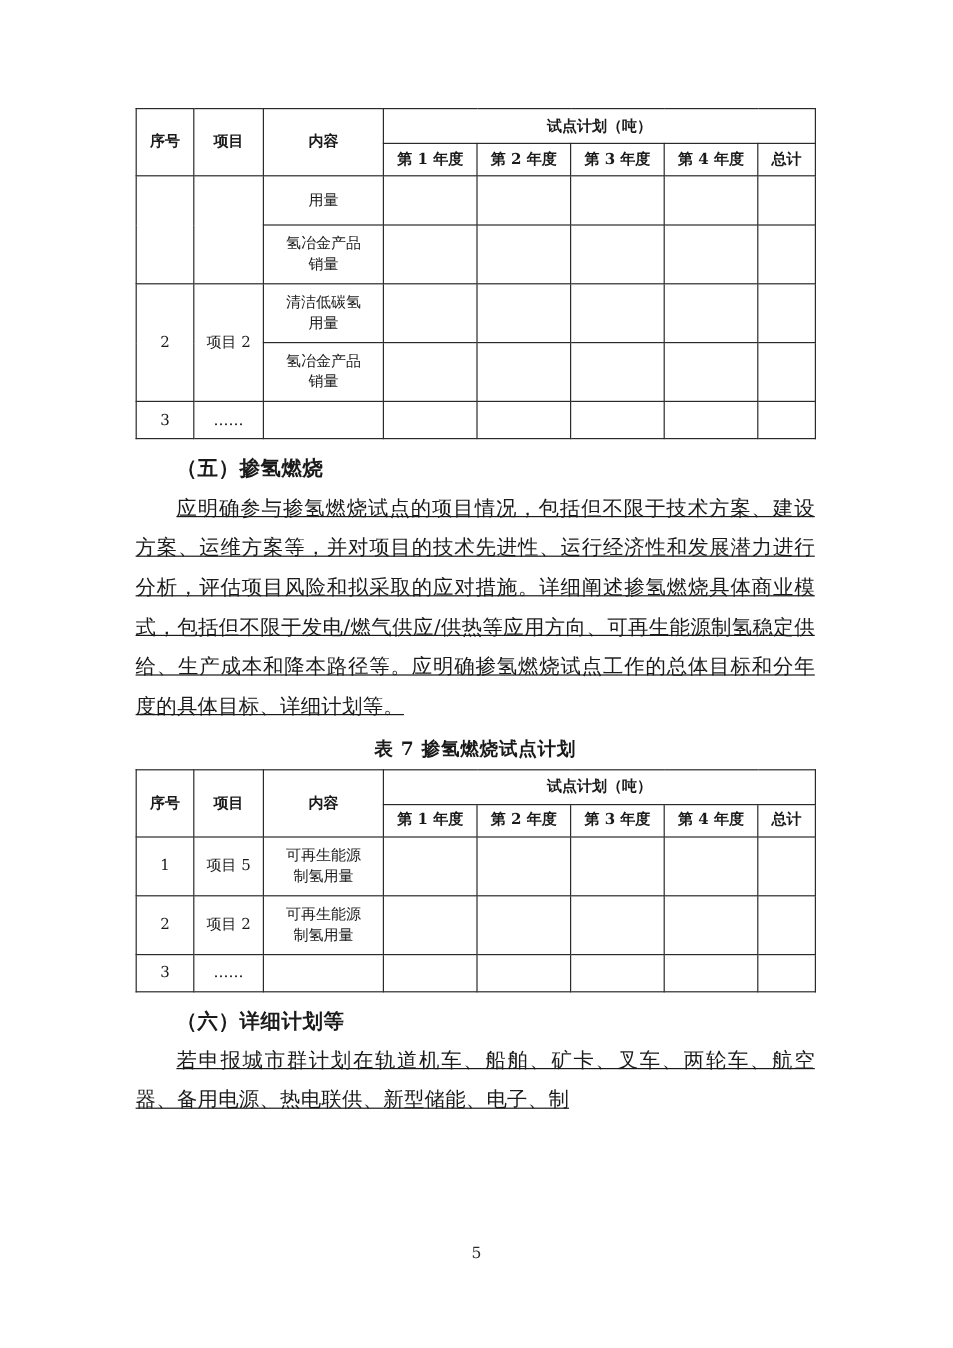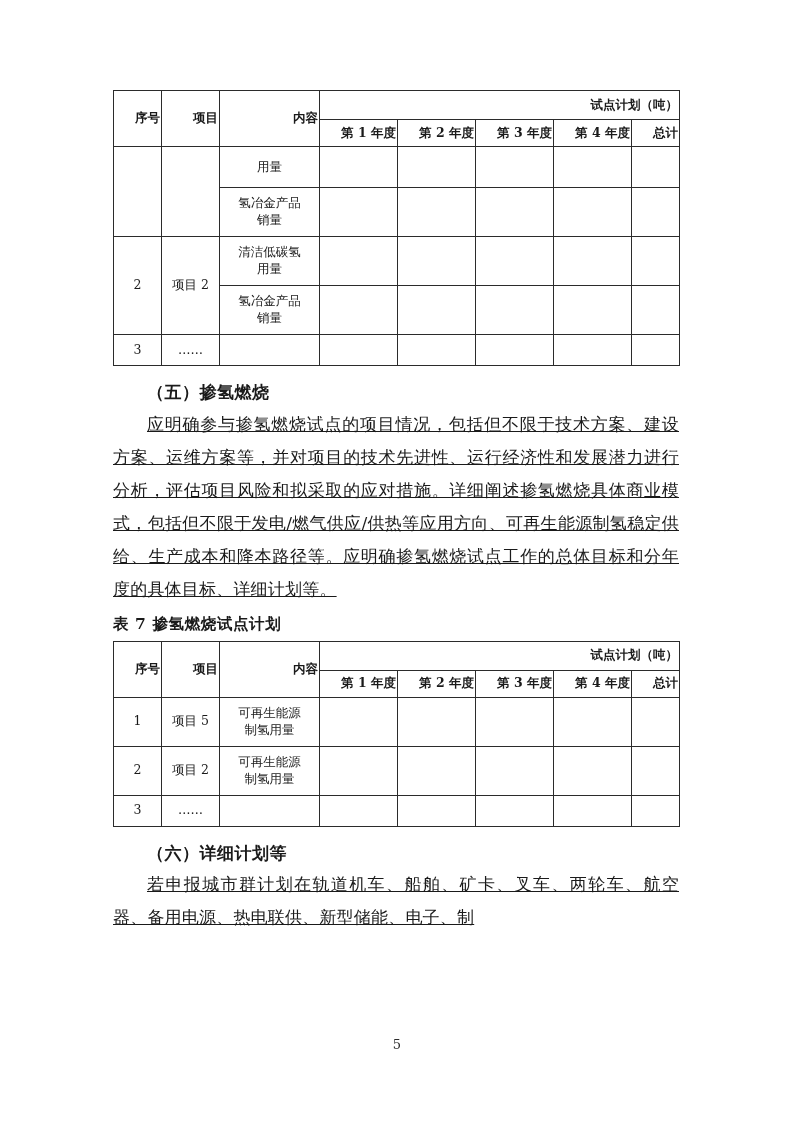--- a/index.html
+++ b/index.html
@@ -43,37 +43,36 @@
     font-size: 12.5px;
     line-height: 1.35;
     text-align: center;
     vertical-align: middle;
     padding: 2px 1px;
     color: #1a1a1a;
     font-family: "DejaVu Serif", "Liberation Serif", serif;
   }
   table.doc-table th {
     font-weight: bold;
-    text-align: right;
   }
   .col-seq  { width: 48px; }
   .col-proj { width: 58px; }
   .col-cont { width: 100px; }
   .col-yr   { width: 78px; }
   .col-tot  { width: 48px; }
 
   .h-row-1 td, .h-row-1 th { height: 24px; }
   .h-row-2 td, .h-row-2 th { height: 22px; }
   .body-row td { height: 36px; }
   .body-row-tall td { height: 44px; }
   .body-row-short td { height: 26px; }
 
   
   .sec-heading {
-    font-family: Liberation Sans, sans-serif;
+    font-family: Liberation Mono, monospace;
     font-weight: bold;
     font-size: 17px;
     line-height: 1.5;
     margin: 14px 0 2px 0;
     text-indent: 34px;
     letter-spacing: 0.5px;
   }
   p.body-text {
     font-family: "DejaVu Serif", "Liberation Serif", serif;
     font-size: 17px;
@@ -82,20 +81,21 @@
     text-indent: 34px;
     text-align: justify;
     text-justify: inter-ideograph;
     letter-spacing: 0.2px;
     text-decoration: underline;
   }
   .table-caption {
     font-family: "DejaVu Serif", "Liberation Serif", serif;
     font-weight: bold;
     font-size: 15.5px;
+    text-align: center;
     margin: 8px 0 6px 0;
     letter-spacing: 0.6px;
   }
 
   .page-number {
     position: absolute;
     left: 0;
     top: 1037px;
     width: 794px;
     text-align: center;

